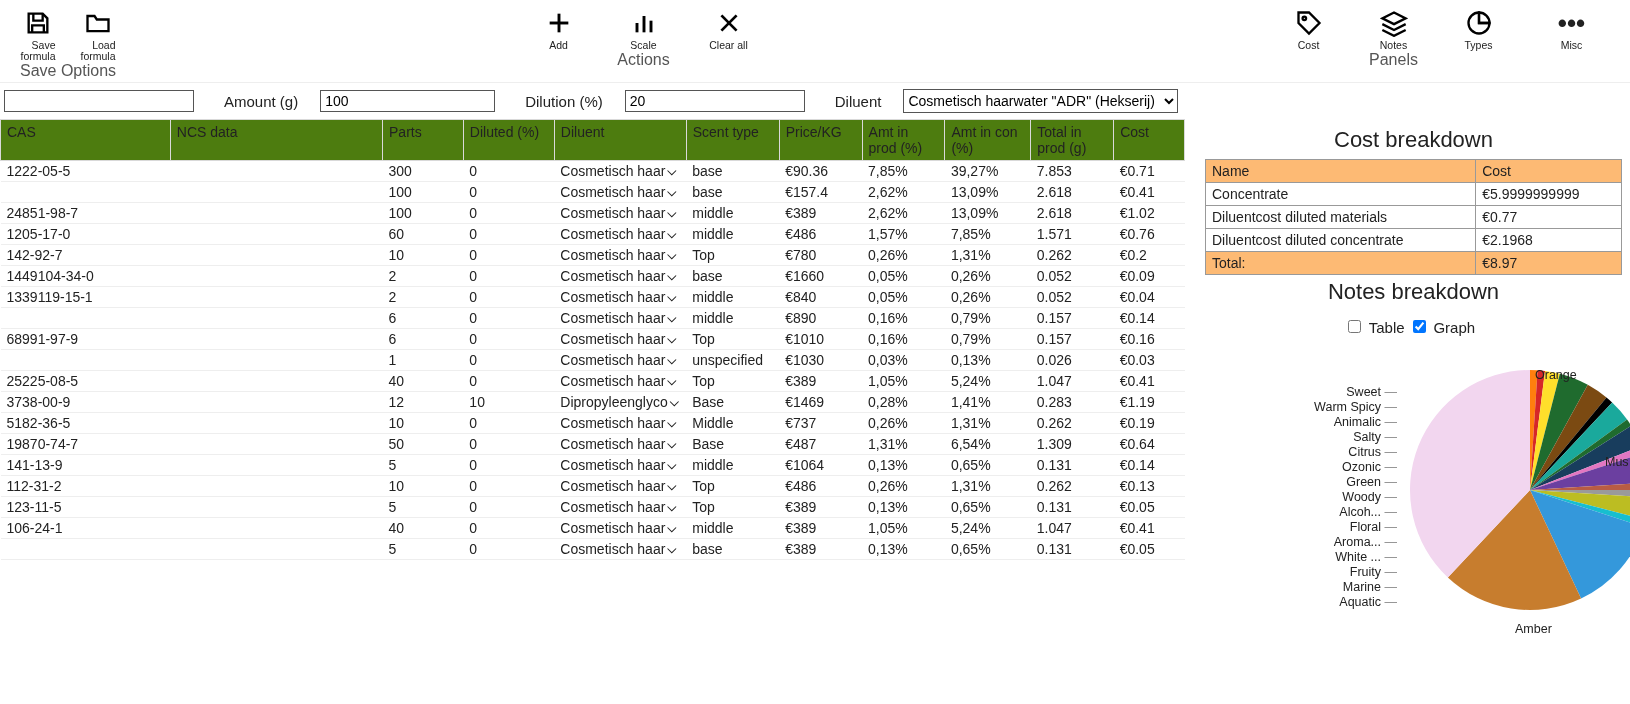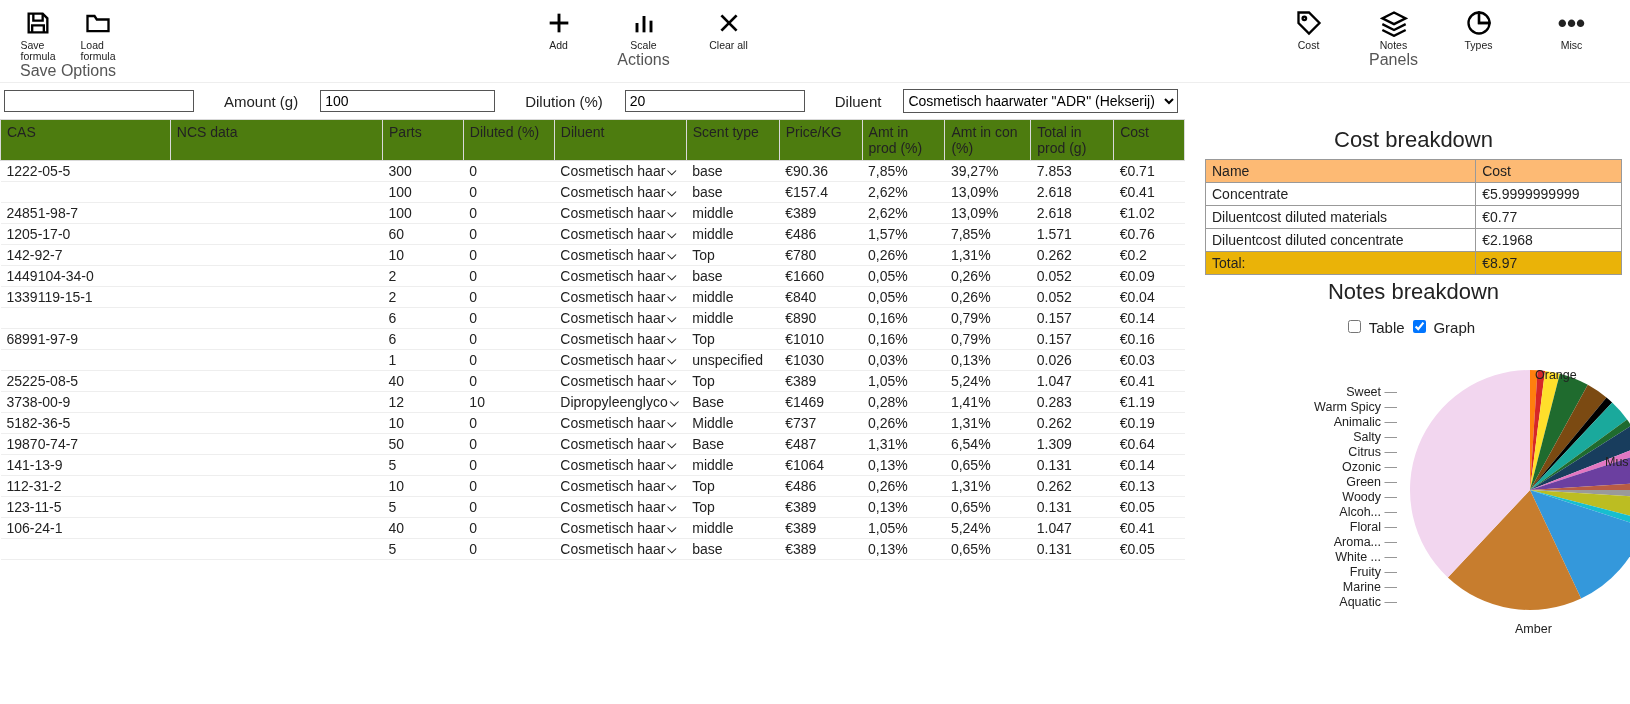--- a/index.html
+++ b/index.html
@@ -2,41 +2,41 @@
 <html><head>
 <meta charset="utf-8">
 <style>
   * { box-sizing: border-box; margin:0; padding:0; }
   body { font-family: "Segoe UI", Arial, sans-serif; font-size:14px; color:#222; background:#fff; width:1630px; }
   .toolbar { display:flex; align-items:flex-start; padding:4px 8px 2px 8px; border-bottom:1px solid #eee; position:relative; background:#fff;}
   .tool-group { display:flex; flex-direction:column; align-items:center; margin-right:8px;}
   .tool-row { display:flex; }
   .tool-btn { display:flex; flex-direction:column; align-items:center; justify-content:flex-start; width:60px; cursor:pointer; padding:2px 0;}
   .tool-btn .ic { height:34px; display:flex; align-items:center; justify-content:center; font-size:28px; }
-  .tool-btn .lbl { font-size:10.5px; text-align:left; line-height:1.05; white-space:pre-line; }
+  .tool-btn .lbl { font-size:10.5px; text-align:right; line-height:1.05; white-space:pre-line; }
   .tool-btn-large { width:85px; }
   .group-lbl { font-size:16px; color:#555; text-align:center; margin-top:-2px;}
   .spacer-flex { flex:1; }
   .inputs-row { display:flex; align-items:center; padding:6px 4px; gap:16px;}
   .text-input { border:1px solid #555; height:22px; padding:0 4px; font-size:14px;}
   .lbl-txt { font-size:15px; margin:0 6px 0 14px; }
   select { border:1px solid #555; height:24px; font-size:14px; background:#fff;}
   .main { display:flex; align-items:flex-start;}
   .grid-wrap { flex: 0 0 1185px; }
   table.grid { border-collapse:collapse; width:100%; font-size:14px;}
   table.grid th { background:#4d7c0f; border:1px solid #d9d9d9; text-align:left; font-weight:400; padding:4px 6px; vertical-align:top; font-size:14px;}
   table.grid td { border-bottom:1px solid #eee; padding:2px 6px; font-size:14px; white-space:nowrap;}
   .diluent-cell { display:flex; align-items:center; gap:2px;}
   .chev { font-size:12px; font-weight:bold;}
   .side { flex:1; padding:4px 8px 0 20px; min-width:0;}
   .side h2 { font-size:22px; font-weight:400; text-align:center; margin:4px 0 6px 0;}
   table.cost { border-collapse:collapse; width:100%; font-size:14px;}
   table.cost th, table.cost td { border:1px solid #999; padding:3px 6px; font-weight:400; text-align:left;}
   table.cost th { background:#fdba74; }
-  .total-row td { background:#eab308; }
+  .total-row td { background:#fdba74; }
   .notes-toggle { text-align:center; margin:14px 0;}
   .notes-toggle label { font-size:15px; margin:0 4px;}
   .pie-wrap { position:relative; height:300px; }
   .pie-labels { position:absolute; left:0; top:0; width:190px; font-size:12.5px; line-height:15px; text-align:right;}
   .pie-labels div::after { content:" —"; color:#888; letter-spacing:-2px; margin-left:2px;}
   svg.pie { position:absolute; left:195px; top:10px; }
   .rlabel { position:absolute; font-size:12.5px;}
 </style>
 </head>
 <body>

